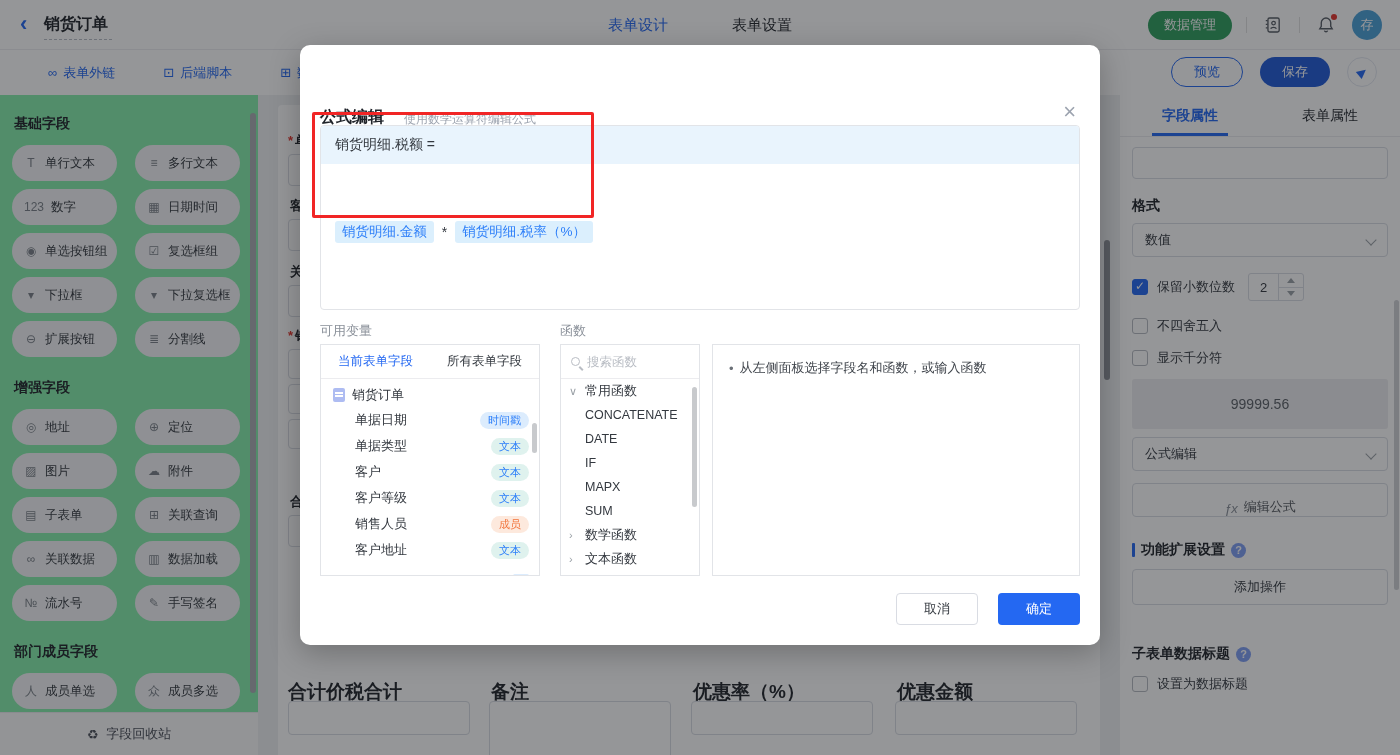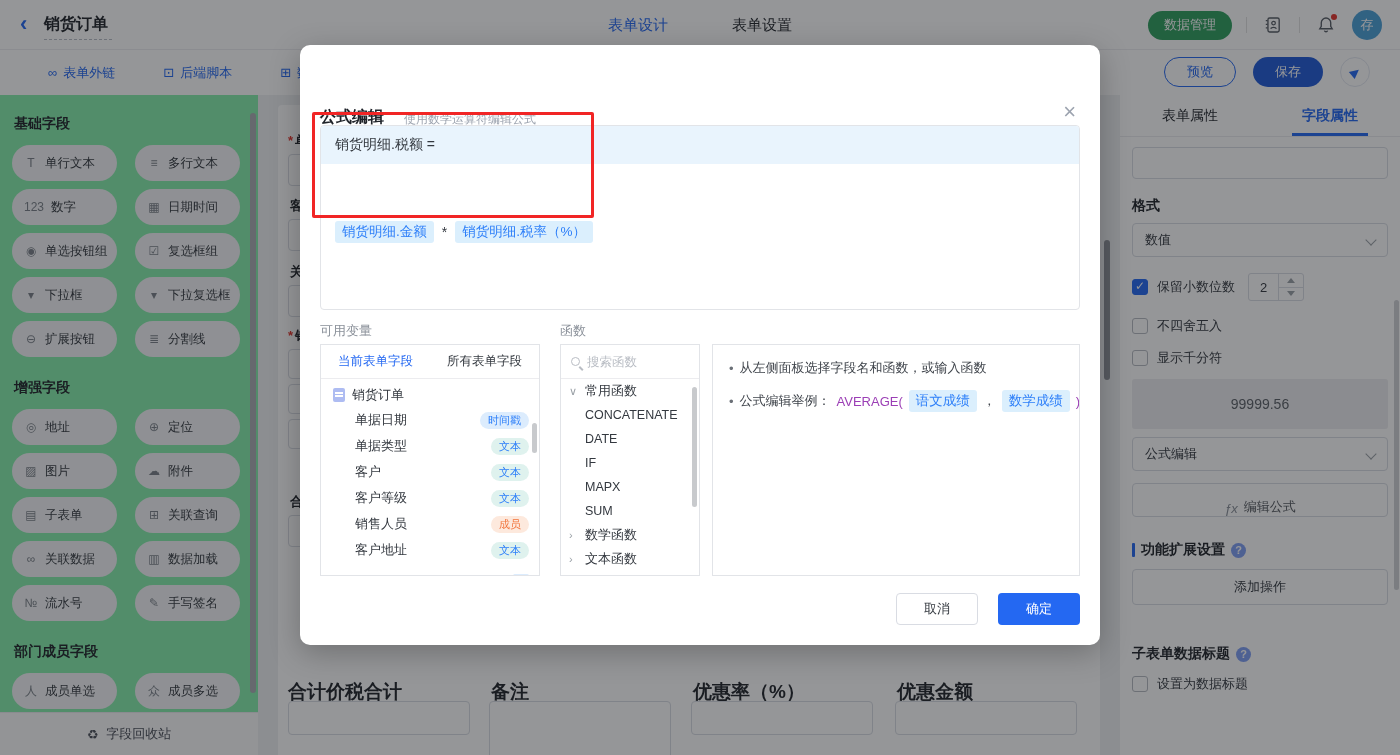--- a/index.html
+++ b/index.html
@@ -19,21 +19,21 @@
   .v-div { width:1px; height:16px; background:#e0e0e0; }
   .icon-btn { width:24px; height:24px; display:flex; align-items:center; justify-content:center; cursor:pointer; position:relative; }
   .red-dot { position:absolute; right:1px; top:1px; width:6px; height:6px; border-radius:50%; background:#e5342c; }
   .avatar { width:30px; height:30px; border-radius:50%; background:#4aa0d8; color:#fff; font-size:13px; display:flex; align-items:center; justify-content:center; cursor:pointer; }
 
   
   .toolbar { position:absolute; left:0; top:50px; width:1400px; height:45px; background:#fff; z-index:1; }
   .tool-links { position:absolute; left:48px; top:0; height:45px; display:flex; align-items:center; gap:48px; }
   .tool-link { color:var(--accent,#2468f2); font-size:13px; display:flex; align-items:center; gap:6px; cursor:pointer; white-space:nowrap; }
   .tool-link .tl-ic { font-size:13px; }
-  .toolbar-right { position:absolute; right:30px; top:7px; display:flex; align-items:center; gap:17px; }
+  .toolbar-right { position:absolute; right:23px; top:7px; display:flex; align-items:center; gap:17px; }
   .btn-outline { border:1px solid var(--accent,#2468f2); color:var(--accent,#2468f2); background:#fff; border-radius:16px; height:30px; padding:0 22px; font-size:13px; cursor:pointer; }
   .btn-fill { border:none; background:#1f5ad8; color:#fff; border-radius:16px; height:30px; padding:0 22px; font-size:13px; cursor:pointer; }
   .btn-share { width:30px; height:30px; border-radius:50%; background:#fff; border:1px solid #e3e7f0; color:var(--accent,#2468f2); display:flex; align-items:center; justify-content:center; cursor:pointer; }
   .btn-share span { display:inline-block; transform:rotate(-40deg); font-size:12px; }
 
   
   .sidebar { position:absolute; left:0; top:95px; width:258px; height:660px; background:#86efac; z-index:1; }
   .sb-inner { padding:20px 18px 0 12px; }
   .sb-title { font-size:14px; font-weight:bold; color:#1f2329; margin:22px 0 12px 2px; }
   .sb-title:first-child { margin-top:0; }
@@ -350,22 +350,22 @@
       <div class="bf-label" style="left:415px;top:574px">优惠率（%）</div>
       <div class="bf-box" style="left:413px;top:596px"></div>
       <div class="bf-label" style="left:619px;top:574px">优惠金额</div>
       <div class="bf-box" style="left:617px;top:596px"></div>
     </div>
     <div class="canvas-scroll"></div>
   </div>
 
   <div class="props">
     <div class="props-tabs">
+      <span class="props-tab active">字段属性</span>
       <span class="props-tab">表单属性</span>
-      <span class="props-tab active">字段属性</span>
     </div>
     <div class="p-input"></div>
     <div class="p-label">格式</div>
     <div class="p-select">
       <span>数值</span>
       <span class="chev"></span>
     </div>
     <div class="cb-row">
       <span class="cb checked"></span>
       <span>保留小数位数</span>
@@ -513,28 +513,20 @@
         <span>文本函数</span>
       </div>
       <div class="pane-scroll" style="top:42px;height:120px"></div>
     </div>
 
     <div class="pane hint-pane">
       <div class="hint-list">
         <div class="hint-line">
           <span>从左侧面板选择字段名和函数，或输入函数</span>
         </div>
-        <div class="hint-line">
-          <span>公式编辑举例：</span>
-          <span class="fn-name">AVERAGE(</span>
-          <span class="chip">语文成绩</span>
-          <span>，</span>
-          <span class="chip">数学成绩</span>
-          <span class="fn-name">)</span>
-        </div>
       </div>
     </div>
 
     <div class="m-footer">
       <button class="btn-cancel">取消</button>
       <button class="btn-ok">确定</button>
     </div>
   </div>
 
   <div class="anno-box"></div>

